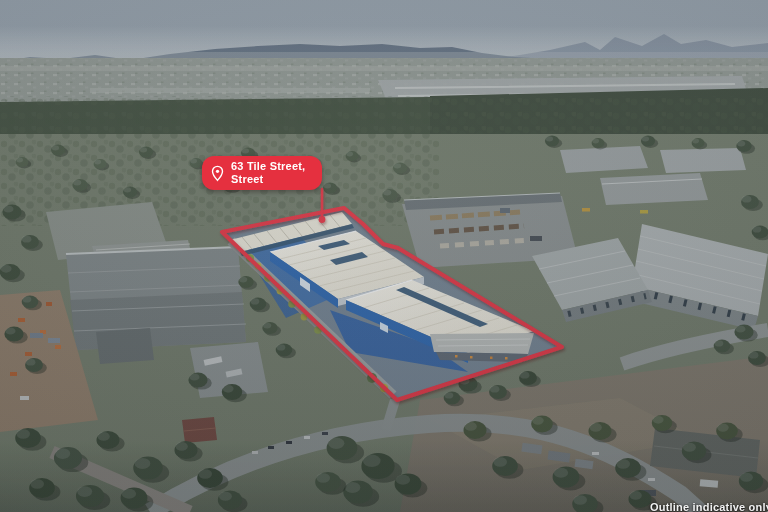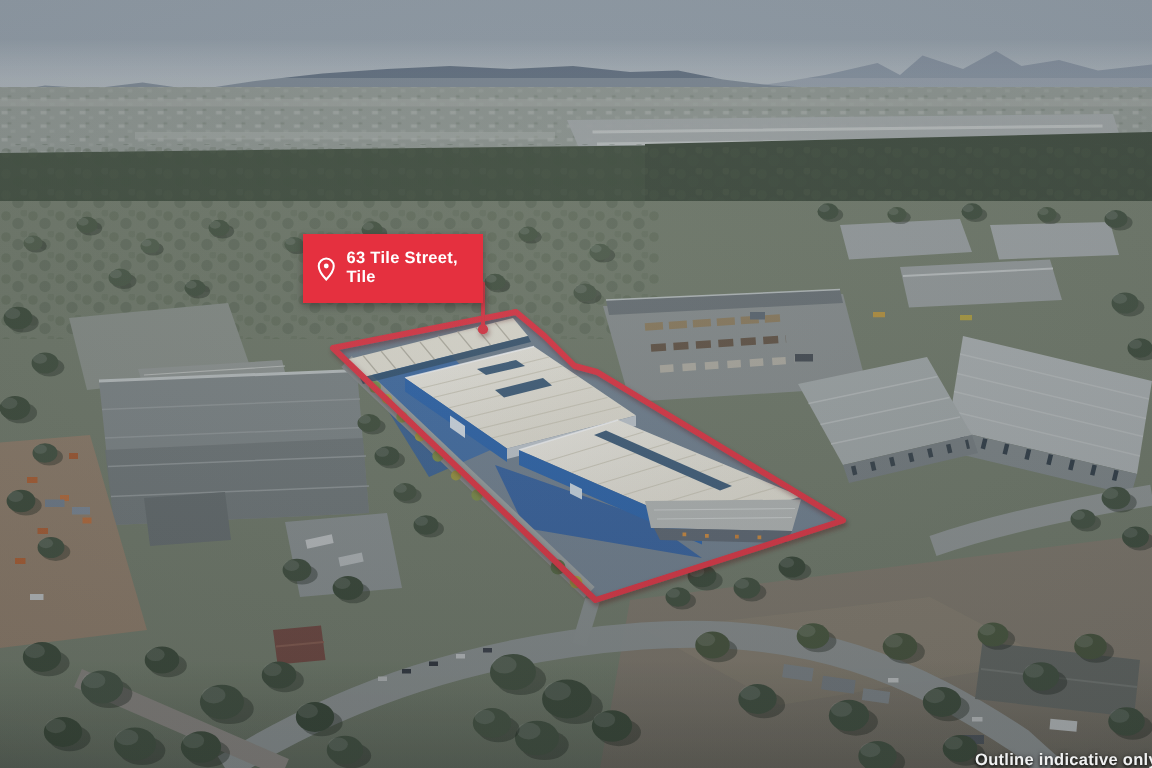--- a/index.html
+++ b/index.html
@@ -21,23 +21,23 @@
   .f-dirt{fill:var(--dirt,#8e8473)}
   .f-wh{fill:var(--warehouse_grey,#8f9594)}
   .f-nroof{fill:var(--neighbor_roof,#c3c7c6)}
   .f-yard{fill:var(--yard_blue,#3e6ba5)}
   .f-wall{fill:var(--wall_blue,#2b64ac)}
   .f-sky-light{fill:var(--skylight,#3f5d79)}
   .seam{stroke:#cfcab9;stroke-width:.8;opacity:.85}
   .nseam{stroke:#d6d9d7;stroke-width:1;opacity:.8}
 
   .label{
-    position:absolute;left:202px;top:156px;height:46px;min-width:120px;
+    position:absolute;left:202px;top:156px;height:34px;min-width:120px;
     background:var(--accent,#e5303f);
-    border-radius:0;display:flex;align-items:center;gap:6px;
+    border-radius:12px;display:flex;align-items:center;gap:6px;
     padding:0 10px 0 8px;box-sizing:border-box;
     box-shadow:0 2px 5px rgba(20,10,10,.35);
     z-index:6;
   }
   .label .pin{flex:0 0 auto;display:block;}
   .label .txt{color:#fff;font-weight:bold;font-size:11px;line-height:13.5px;letter-spacing:.2px;white-space:nowrap;}
   .disclaimer{
     position:absolute;left:650px;top:501px;z-index:6;
     color:#f0f1f1;font-weight:bold;font-size:11px;letter-spacing:.2px;
     text-shadow:0 1px 2px rgba(0,0,0,.75), 0 0 3px rgba(0,0,0,.5);
@@ -353,20 +353,20 @@
     </g>
   </svg>
 
   <div class="label">
     <svg class="pin" width="15" height="17" viewBox="0 0 24 27">
       <path d="M12 2 C7.6 2 4 5.6 4 10 c0 6 8 14.5 8 14.5 S20 16 20 10 C20 5.6 16.4 2 12 2 Z" fill="none" stroke="#ffffff" stroke-width="2.2"></path>
       <circle cx="12" cy="10" r="2.6" fill="#ffffff"></circle>
     </svg>
     <div class="txt">
       <div>63 Tile Street,</div>
-      <div>Tile</div>
+      <div>Street</div>
     </div>
   </div>
 
   <div class="disclaimer">Outline indicative only</div>
 
   <div class="vignette"></div>
 </div>
 
 </body></html>

